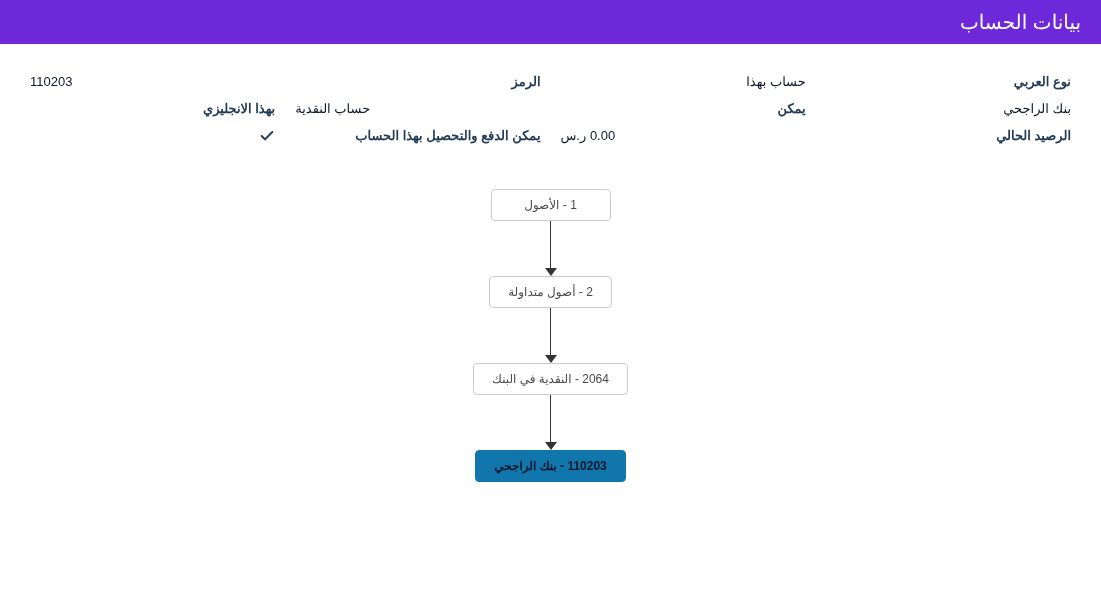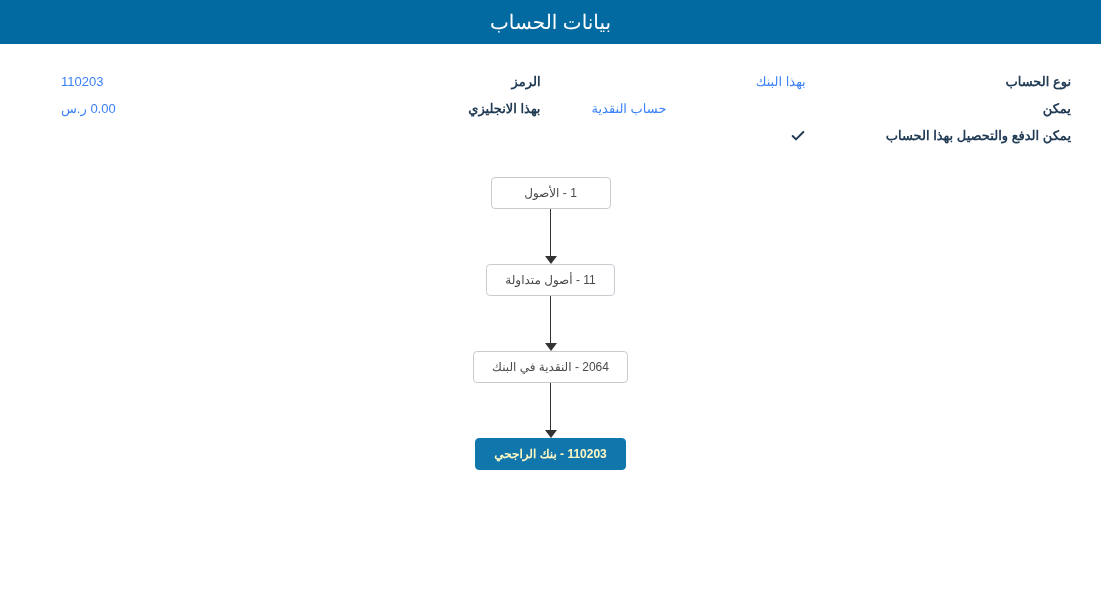--- a/index.html
+++ b/index.html
@@ -6,48 +6,46 @@
   margin: 0;
   padding: 0;
   box-sizing: border-box;
 }
 body {
   font-family: Tahoma, Arial, sans-serif;
   background: #fff;
   direction: rtl;
 }
 .header {
-  background: #0369a1;
+  background: #6d28d9;
   color: #fff;
   padding: 10px 20px;
   font-size: 20px;
   font-weight: 400;
-  text-align: center;
 }
 .content {
   padding: 30px 30px 20px 30px;
 }
 .details-grid {
   display: grid;
   grid-template-columns: repeat(4, 1fr);
   gap: 12px 20px;
   margin-bottom: 30px;
 }
 .cell {
   font-size: 13px;
   text-align: right;
 }
 .label {
   color: #223c56;
   font-weight: 700;
 }
 .value {
-  color: #3b82f6;
+  color: #0f172a;
   font-weight: 400;
-  margin-left: 31px;
 }
 .value-left {
   text-align: left;
 }
 .check-icon {
   display: inline-block;
 }
 .check-icon svg {
   width: 16px;
   height: 16px;
@@ -63,21 +61,21 @@
   border-radius: 4px;
   padding: 8px 18px;
   font-size: 12px;
   color: #4a4a4a;
   background: #fff;
   min-width: 120px;
   text-align: center;
 }
 .node.leaf {
   background: #1176ac;
-  color: #fef9c3;
+  color: #0f172a;
   border: 1px solid #1176ac;
   font-weight: 700;
 }
 .arrow {
   display: flex;
   flex-direction: column;
   align-items: center;
   justify-content: flex-end;
   height: 55px;
 }
@@ -96,29 +94,31 @@
 <body>
 
 <div class="header">
   <span>بيانات الحساب</span>
 </div>
 
 <div class="content">
 
   <div class="details-grid">
 
-    <div class="cell label">نوع الحساب</div>
-    <div class="cell value">بهذا البنك</div>
+    <div class="cell label">نوع العربي</div>
+    <div class="cell value">حساب بهذا</div>
     <div class="cell label">الرمز</div>
     <div class="cell value value-left">110203</div>
 
+    <div class="cell value">بنك الراجحي</div>
     <div class="cell label">يمكن</div>
     <div class="cell value value-left">حساب النقدية</div>
 
     <div class="cell label">بهذا الانجليزي</div>
+    <div class="cell label">الرصيد الحالي</div>
     <div class="cell value value-left">0.00 ر.س</div>
 
     <div class="cell label">يمكن الدفع والتحصيل بهذا الحساب</div>
     <div class="cell">
       <span class="check-icon">
         <svg viewBox="0 0 24 24" fill="none" stroke="#223c56" stroke-width="3" stroke-linecap="round" stroke-linejoin="round">
           <polyline points="20 6 9 17 4 12"></polyline>
         </svg>
       </span>
     </div>
@@ -132,21 +132,21 @@
     <div class="node">1 - الأصول</div>
     <div class="arrow">
       <div class="arrow-line"></div>
       <div class="arrow-head">
         <svg viewBox="0 0 12 8">
             <polygon points="0,0 12,0 6,8" fill="#333"></polygon>
           </svg>
       </div>
     </div>
 
-    <div class="node">11 - أصول متداولة</div>
+    <div class="node">2 - أصول متداولة</div>
     <div class="arrow">
       <div class="arrow-line"></div>
       <div class="arrow-head">
         <svg viewBox="0 0 12 8">
             <polygon points="0,0 12,0 6,8" fill="#333"></polygon>
           </svg>
       </div>
     </div>
 
     <div class="node">2064 - النقدية في البنك</div>

